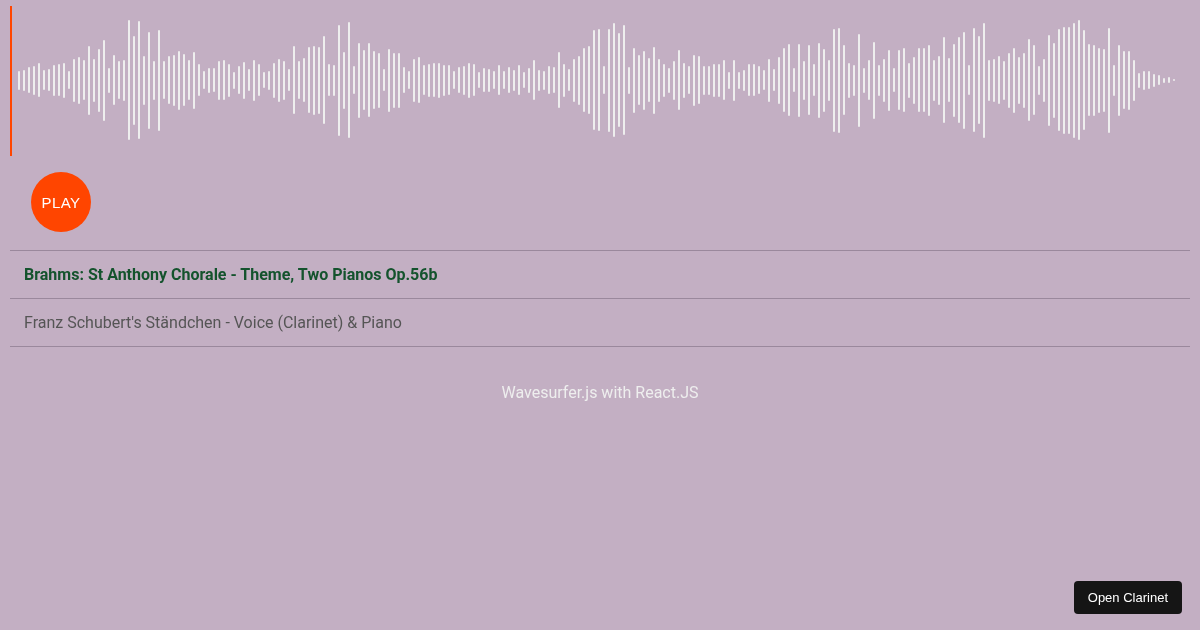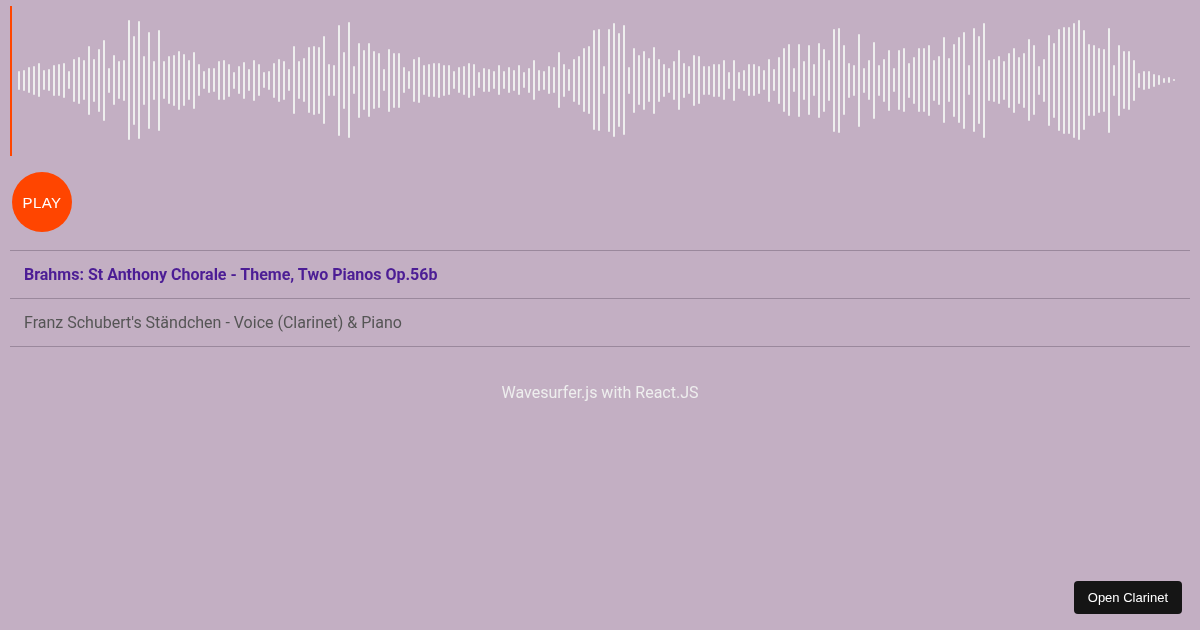--- a/index.html
+++ b/index.html
@@ -36,21 +36,21 @@
   }
   .bar {
     width: 2px;
     background: #eee;
     border-radius: 1px;
   }
   .controls {
     display: flex;
     align-items: center;
     gap: 4px;
-    padding: 12px 24px 18px 12px;
+    padding: 12px 24px 18px 31px;
   }
   .play-btn {
     width: 60px;
     height: 60px;
     border-radius: 50%;
     background: #ff4500;
     color: #fff;
     border: none;
     font-size: 15px;
     font-weight: 400;
@@ -102,21 +102,21 @@
     padding: 14px 14px;
     font-size: 16px;
     color: #555;
     cursor: pointer;
   }
   .track:last-child {
     border-bottom: 1px solid #9a889c;
   }
   .track.active {
     font-weight: 700;
-    color: #4c1d95;
+    color: #14532d;
   }
   .footer {
     text-align: center;
     color: #eee;
     font-size: 16px;
     margin-top: 36px;
   }
   .sandbox-btn {
     position: absolute;
     right: 18px;

